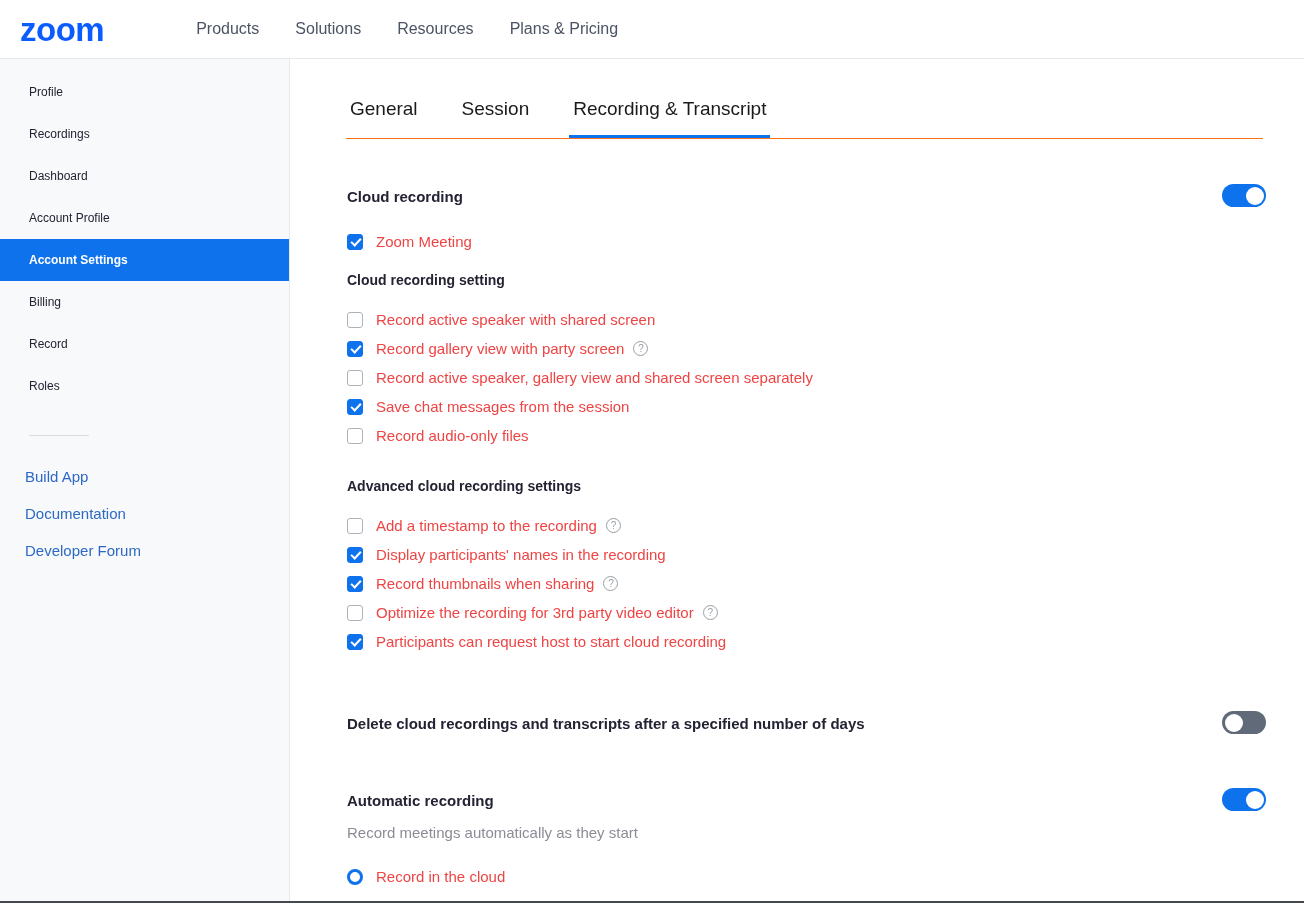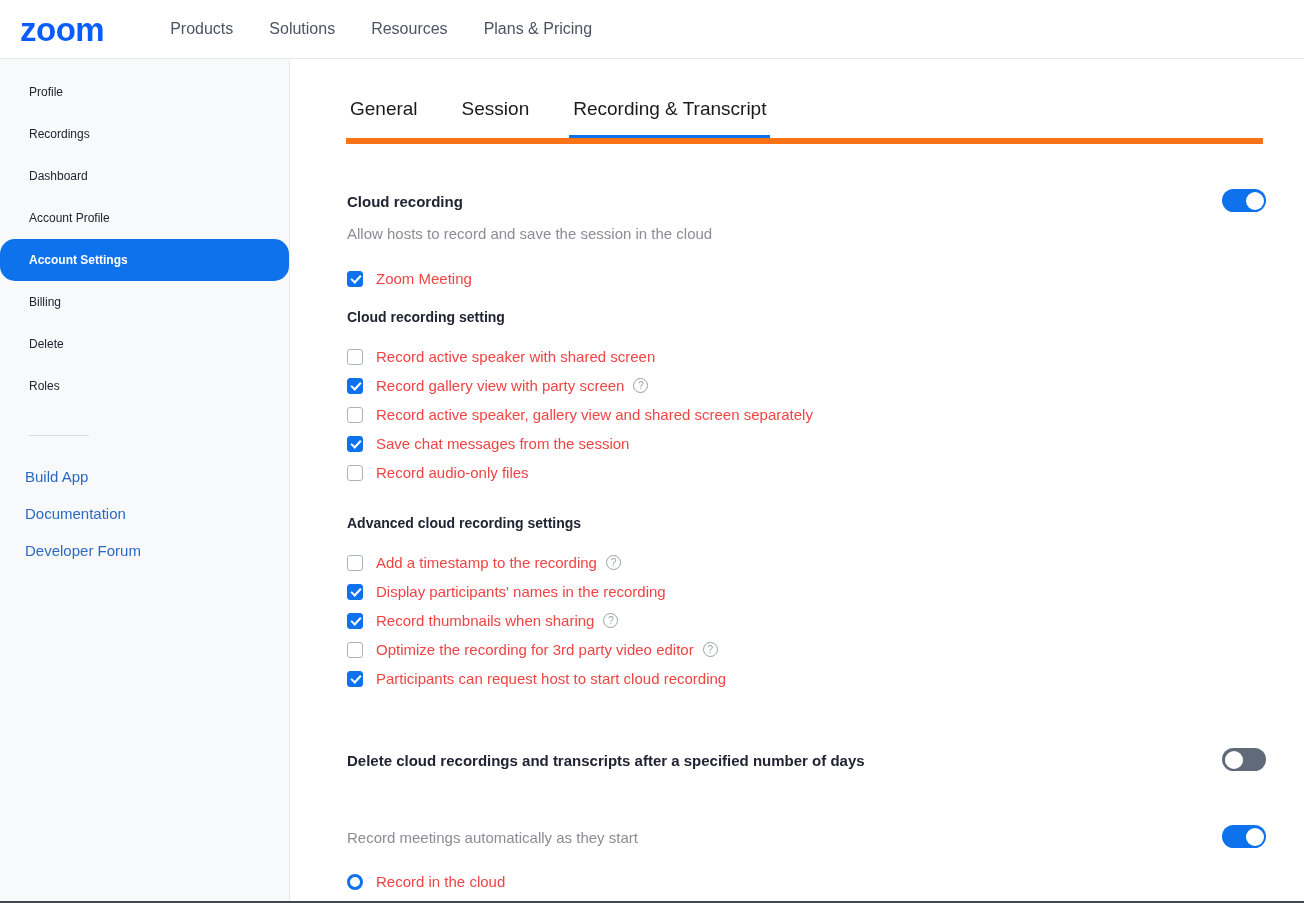--- a/index.html
+++ b/index.html
@@ -14,20 +14,21 @@
 
   
   .topnav {
     height: 59px;
     width: 1304px;
     background: #ffffff;
     border-bottom: 1px solid #e6e8ea;
     display: flex;
     align-items: center;
     padding-left: 20px;
+    gap: 26px;
   }
   .logo {
     font-size: 33px;
     font-weight: 700;
     color: #0b5cff;
     letter-spacing: -0.5px;
     line-height: 1;
     margin-right: 48px;
     user-select: none;
   }
@@ -63,21 +64,20 @@
     align-items: center;
     padding-left: 29px;
     font-size: 12px;
     color: #232333;
     cursor: pointer;
   }
   .side-item.active {
     background: #0e72ed;
     color: #ffffff;
     font-weight: 700;
-    border-radius: 15px;
   }
   .side-divider {
     width: 60px;
     height: 1px;
     background: #d8dce0;
     margin: 28px 0 22px 29px;
   }
   .side-link {
     height: 37px;
     display: flex;
@@ -93,21 +93,21 @@
     flex: 1;
     background: #ffffff;
     padding-left: 57px;
     padding-top: 40px;
     position: relative;
   }
 
   .tabs {
     display: flex;
     align-items: flex-end;
-    border-bottom: 6px solid #f97316;
+    border-bottom: 1px solid #f97316;
     width: 917px;
     margin-left: -1px;
   }
   .tab {
     font-size: 19px;
     color: #1a1a1a;
     padding: 0 4px 17px 4px;
     margin-right: 36px;
     cursor: pointer;
     border-bottom: 3px solid transparent;
@@ -256,21 +256,21 @@
 
 <div class="body-wrap">
 
   <div class="sidebar">
     <div class="side-item">Profile</div>
     <div class="side-item">Recordings</div>
     <div class="side-item">Dashboard</div>
     <div class="side-item">Account Profile</div>
     <div class="side-item active">Account Settings</div>
     <div class="side-item">Billing</div>
-    <div class="side-item">Delete</div>
+    <div class="side-item">Record</div>
     <div class="side-item">Roles</div>
 
     <div class="side-divider"></div>
 
     <div class="side-link">Build App</div>
     <div class="side-link">Documentation</div>
     <div class="side-link">Developer Forum</div>
   </div>
 
   <div class="main">
@@ -279,21 +279,20 @@
       <div class="tab">General</div>
       <div class="tab">Session</div>
       <div class="tab active">Recording &amp; Transcript</div>
     </div>
 
     <div class="section" style="margin-top:50px;">
       <div class="sec-title">Cloud recording</div>
       <div class="toggle on" style="top:-5px;">
         <div class="knob"></div>
       </div>
-      <div class="sec-desc">Allow hosts to record and save the session in the cloud</div>
 
       <div class="cbrow" style="margin-top:23px;">
         <div class="cbox on"></div>
         <div class="cblabel">Zoom Meeting</div>
       </div>
 
       <div class="group-title" style="margin-top:17px;">Cloud recording setting</div>
 
       <div style="margin-top:18px;">
         <div class="cbrow">
@@ -349,20 +348,21 @@
     </div>
 
     <div class="section" style="margin-top:60px;">
       <div class="sec-title">Delete cloud recordings and transcripts after a specified number of days</div>
       <div class="toggle off" style="top:-5px;">
         <div class="knob"></div>
       </div>
     </div>
 
     <div class="section" style="margin-top:62px;">
+      <div class="sec-title">Automatic recording</div>
       <div class="toggle on" style="top:-5px;">
         <div class="knob"></div>
       </div>
       <div class="sec-desc">Record meetings automatically as they start</div>
 
       <div class="radiorow" style="margin-top:22px;">
         <div class="radio on"></div>
         <div class="cblabel">Record in the cloud</div>
       </div>
     </div>

